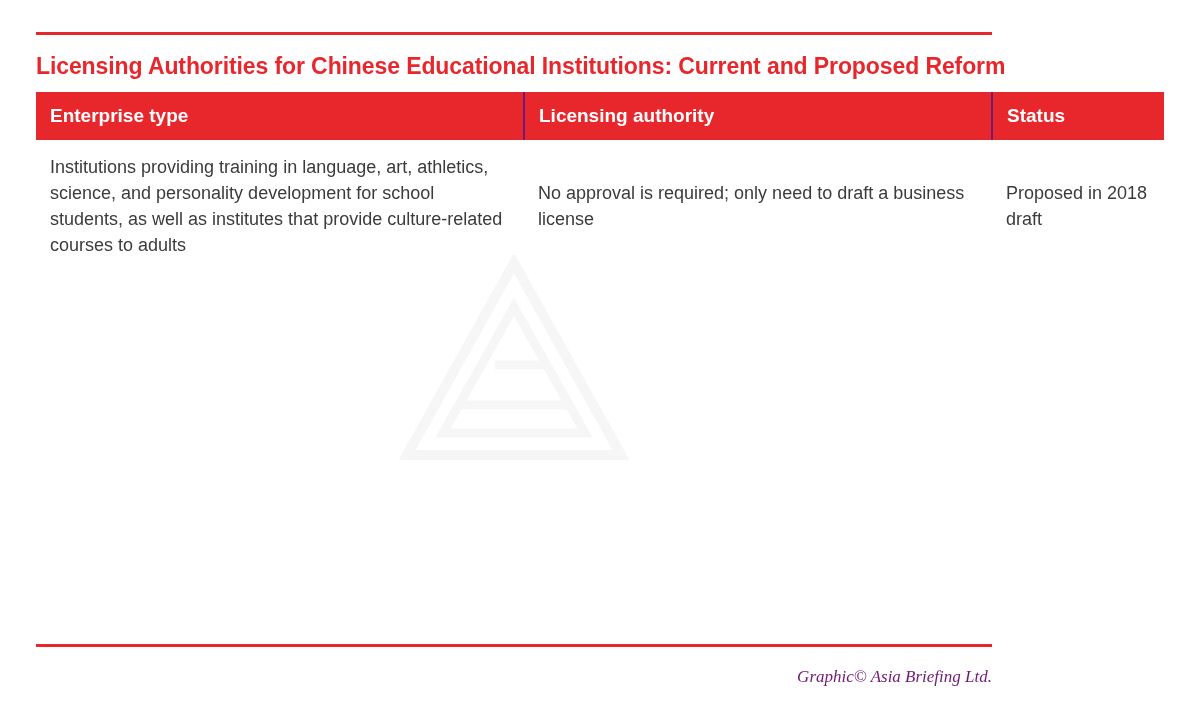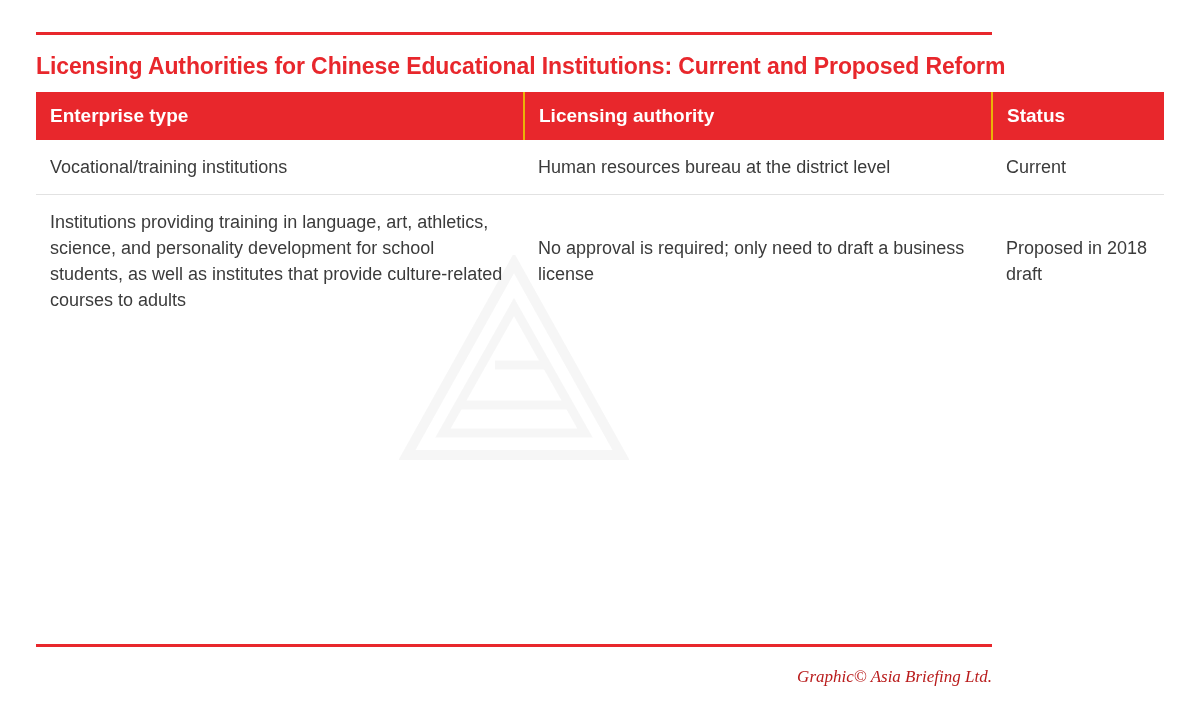--- a/index.html
+++ b/index.html
@@ -72,21 +72,21 @@
 
   thead th {
     background: #e8272c;
     color: #ffffff;
     font-size: 19px;
     font-weight: bold;
     text-align: left;
     padding: 12px 14px;
     height: 24px;
     vertical-align: middle;
-    border-right: 2px solid #eab308;
+    border-right: 2px solid #701a75;
   }
   thead th.last { border-right: none; }
 
   tbody td {
     font-size: 18px;
     color: #3b3b3b;
     padding: 14px 14px;
     vertical-align: middle;
     border-bottom: 1px solid #e2e2e2;
     line-height: 1.45;
@@ -102,21 +102,21 @@
     height: 3px;
     background: #e8272c;
   }
   .credit {
     position: absolute;
     right: 36px;
     bottom: 22px;
     font-family: "Liberation Serif", serif;
     font-style: italic;
     font-size: 17px;
-    color: #b91c1c;
+    color: #701a75;
   }
 </style>
 </head>
 <body>
 
 <div class="page">
 
   <div class="top-rule"></div>
 
   <div class="title">Licensing Authorities for Chinese Educational Institutions: Current and Proposed Reform</div>
@@ -137,25 +137,20 @@
       <col class="c3">
     </colgroup>
     <thead>
       <tr>
         <th>Enterprise type</th>
         <th>Licensing authority</th>
         <th class="last">Status</th>
       </tr>
     </thead>
     <tbody>
-      <tr>
-        <td>Vocational/training institutions</td>
-        <td>Human resources bureau at the district level</td>
-        <td>Current</td>
-      </tr>
       <tr class="last-row">
         <td>Institutions providing training in language, art, athletics, science, and personality development for school students, as well as institutes that provide culture-related courses to adults</td>
         <td>No approval is required; only need to draft a business license</td>
         <td>Proposed in 2018 draft</td>
       </tr>
     </tbody>
   </table>
 
   <div class="bottom-rule"></div>
   <div class="credit">Graphic© Asia Briefing Ltd.</div>

